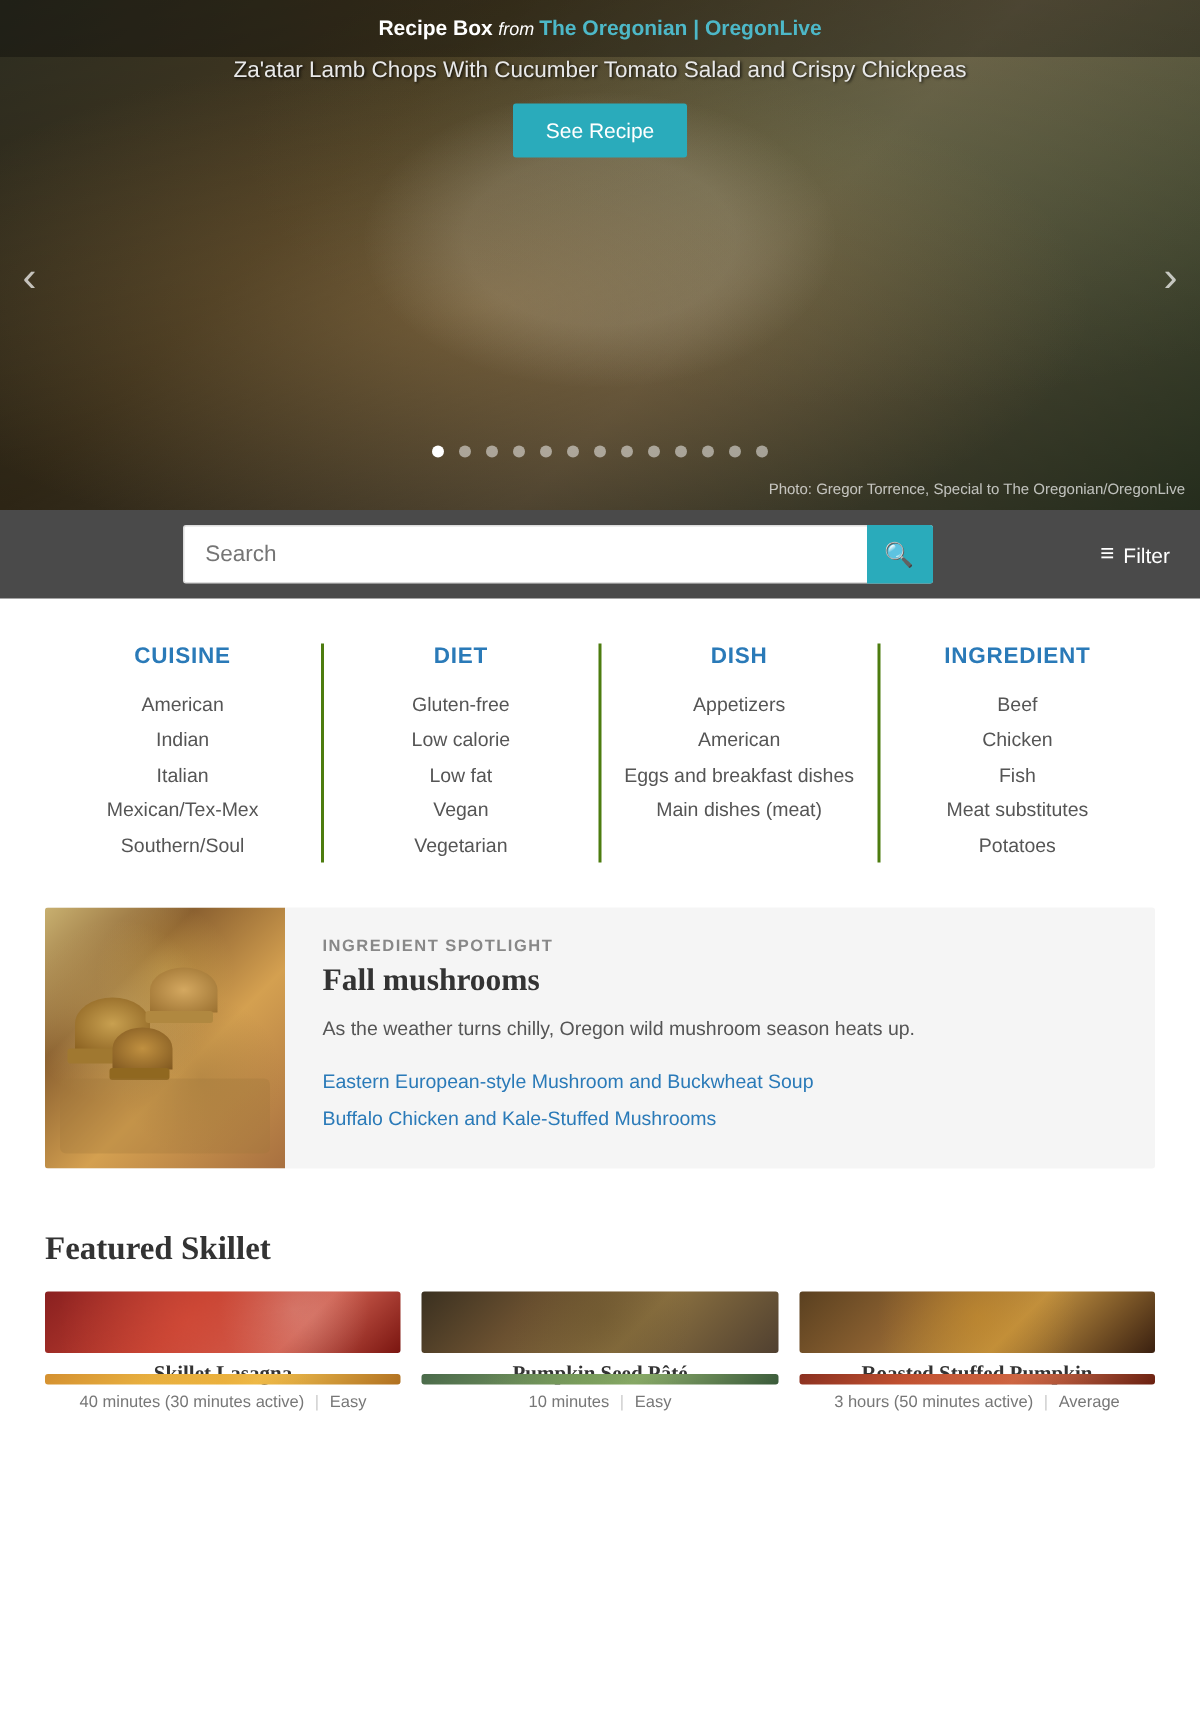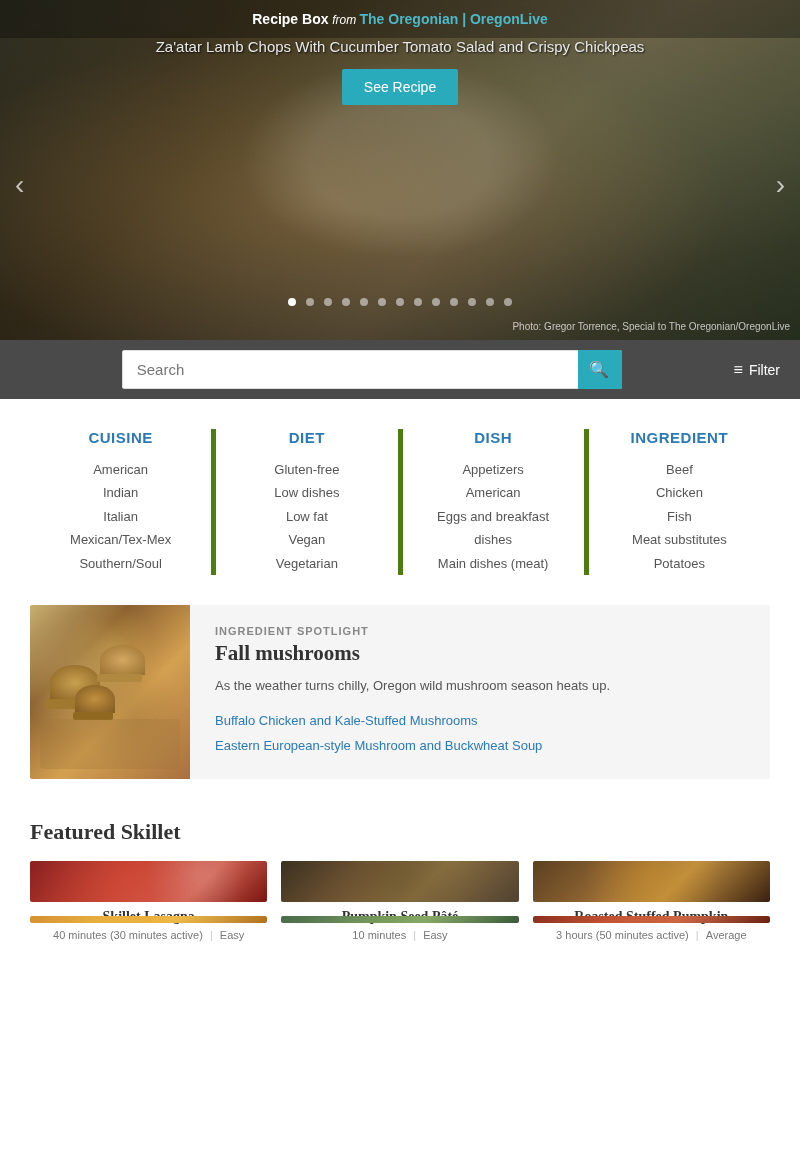--- a/index.html
+++ b/index.html
@@ -189,21 +189,21 @@
     .category-section {
       padding: 30px 30px 20px;
       display: flex;
       justify-content: center;
       gap: 0;
     }
     .category-col {
       flex: 1;
       text-align: center;
       padding: 0 15px;
-      border-right: 5px solid #4d7c0f;
+      border-right: 2px solid #4d7c0f;
     }
     .category-col:last-child { border-right: none; }
     .category-header {
       font-size: 15px;
       font-weight: bold;
       color: #2a7ab8;
       font-family: Arial, sans-serif;
       margin-bottom: 12px;
       letter-spacing: 0.5px;
     }
@@ -411,21 +411,21 @@
     <a class="category-item">American</a>
     <a class="category-item">Indian</a>
     <a class="category-item">Italian</a>
     <a class="category-item">Mexican/Tex-Mex</a>
     <a class="category-item">Southern/Soul</a>
   </div>
 
   <div class="category-col">
     <div class="category-header">DIET</div>
     <a class="category-item">Gluten-free</a>
-    <a class="category-item">Low dishes</a>
+    <a class="category-item">Low calorie</a>
     <a class="category-item">Low fat</a>
     <a class="category-item">Vegan</a>
     <a class="category-item">Vegetarian</a>
   </div>
 
   <div class="category-col">
     <div class="category-header">DISH</div>
     <a class="category-item">Appetizers</a>
     <a class="category-item">American</a>
     <a class="category-item">Eggs and breakfast dishes</a>
@@ -452,22 +452,22 @@
     <div style="position:absolute; left:67px; top:69px; width:45px; height:8px; background:#b08840; border-radius:2px;"></div>
     <div style="position:absolute; left:45px; top:80px; width:40px; height:28px; background:radial-gradient(ellipse, #c09040 0%, #805820 100%); border-radius:50% 50% 0 0;"></div>
     <div style="position:absolute; left:43px; top:107px; width:40px; height:8px; background:#906820; border-radius:2px;"></div>
 
     <div style="position:absolute; bottom:10px; left:10px; right:10px; height:50px; background:rgba(160,120,60,0.3); border-radius:4px;"></div>
   </div>
   <div class="spotlight-content">
     <div class="spotlight-label">INGREDIENT SPOTLIGHT</div>
     <h2 class="spotlight-title">Fall mushrooms</h2>
     <p class="spotlight-desc">As the weather turns chilly, Oregon wild mushroom season heats up.</p>
+    <a class="spotlight-link">Eastern European-style Mushroom and Buckwheat Soup</a>
     <a class="spotlight-link">Buffalo Chicken and Kale-Stuffed Mushrooms</a>
-    <a class="spotlight-link">Eastern European-style Mushroom and Buckwheat Soup</a>
   </div>
 </div>
 
 <div class="featured-section">
   <h2 class="featured-title">Featured Skillet</h2>
   <div class="recipe-grid">
 
     <div class="recipe-card">
       <div class="recipe-img recipe-img-1 img-overlay">
         <div style="position:absolute; inset:0; background:radial-gradient(circle at 40% 50%, rgba(220,80,60,0.5) 0%, transparent 60%), radial-gradient(circle at 70% 30%, rgba(240,240,240,0.2) 0%, transparent 30%);"></div>

